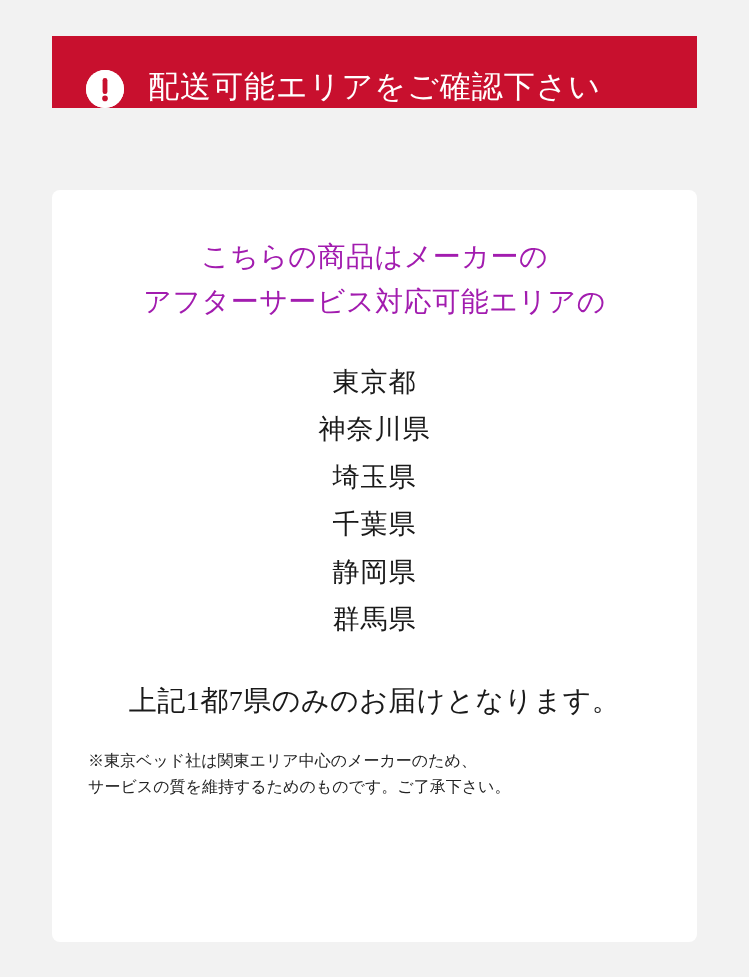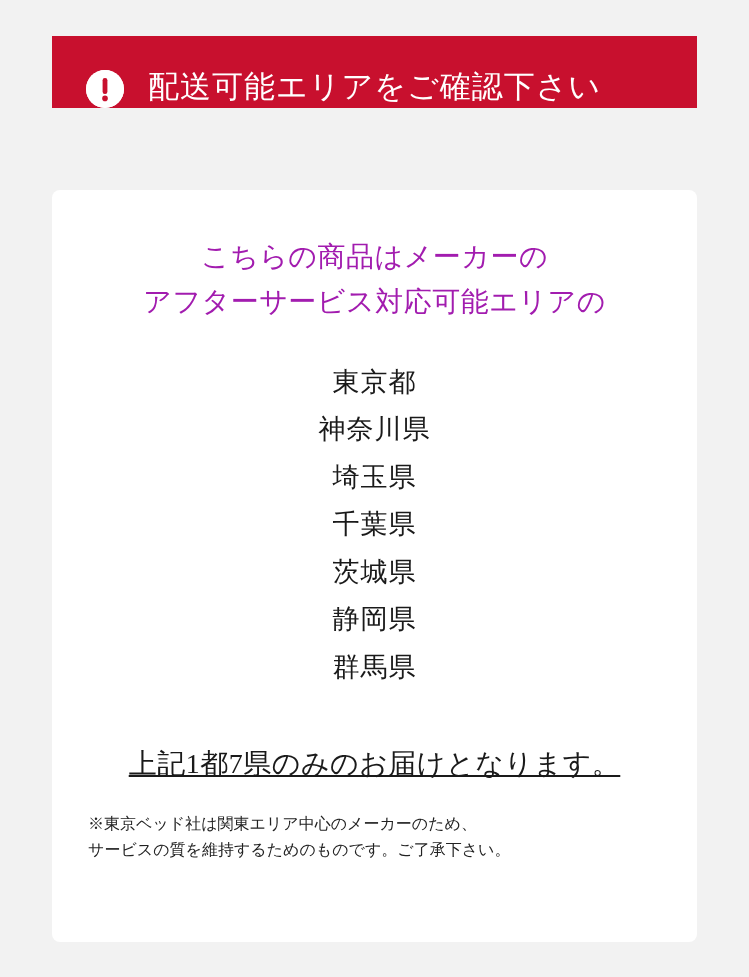--- a/index.html
+++ b/index.html
@@ -81,26 +81,25 @@
     text-align: center;
   }
   .area-list li {
     font-size: 27px;
     line-height: 1.76;
     letter-spacing: 1px;
     color: #1a1a1a;
   }
 
   .summary {
-    margin-top: 54px;
+    margin-top: 38px;
     font-size: 28px;
     letter-spacing: 0.5px;
     color: #1a1a1a;
     white-space: nowrap;
-    text-decoration: underline;
   }
 
   .note {
     margin-top: 28px;
     font-size: 16px;
     line-height: 1.62;
     color: #222222;
     text-align: left;
     padding-left: 6px;
   }
@@ -127,21 +126,20 @@
     <div class="lead">
       <div>こちらの商品はメーカーの</div>
       <div>アフターサービス対応可能エリアの</div>
     </div>
 
     <ul class="area-list">
       <li>東京都</li>
       <li>神奈川県</li>
       <li>埼玉県</li>
       <li>千葉県</li>
-      <li>茨城県</li>
       <li>静岡県</li>
       <li>群馬県</li>
     </ul>
 
     <div class="summary">上記1都7県のみのお届けとなります。</div>
 
     <div class="note">
       <div>※東京ベッド社は関東エリア中心のメーカーのため、</div>
       <div>サービスの質を維持するためのものです。ご了承下さい。</div>
     </div>

